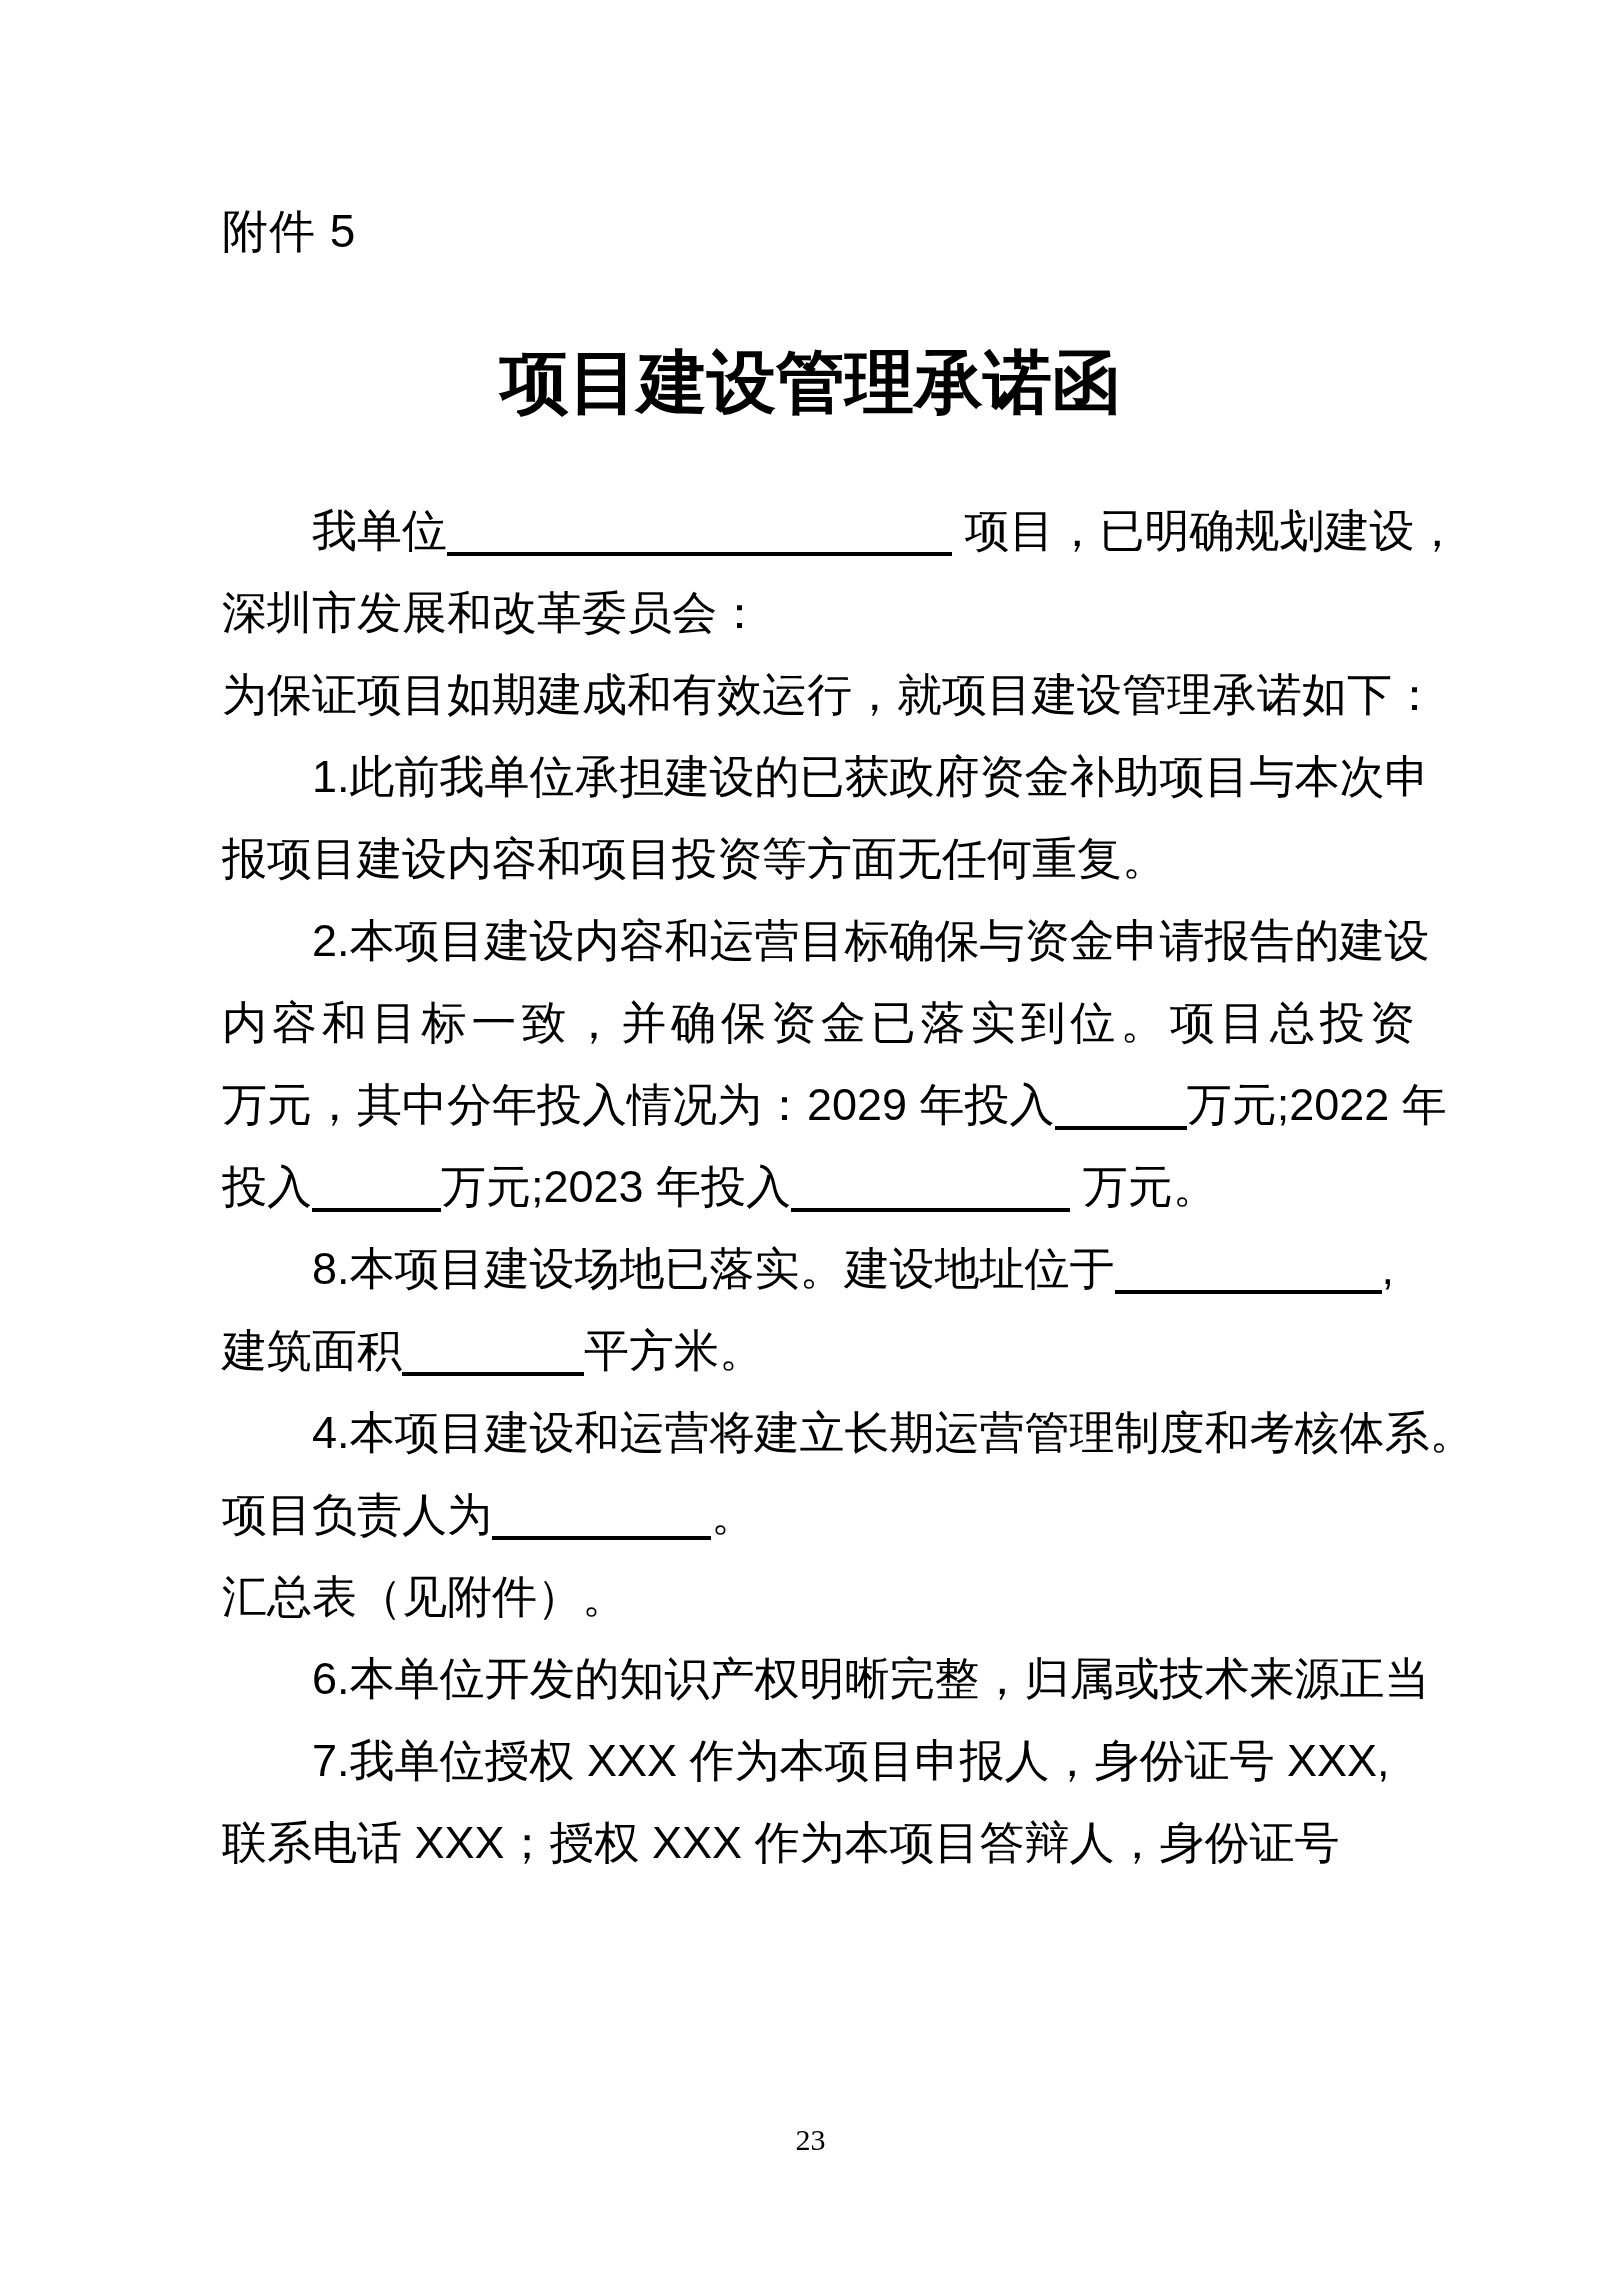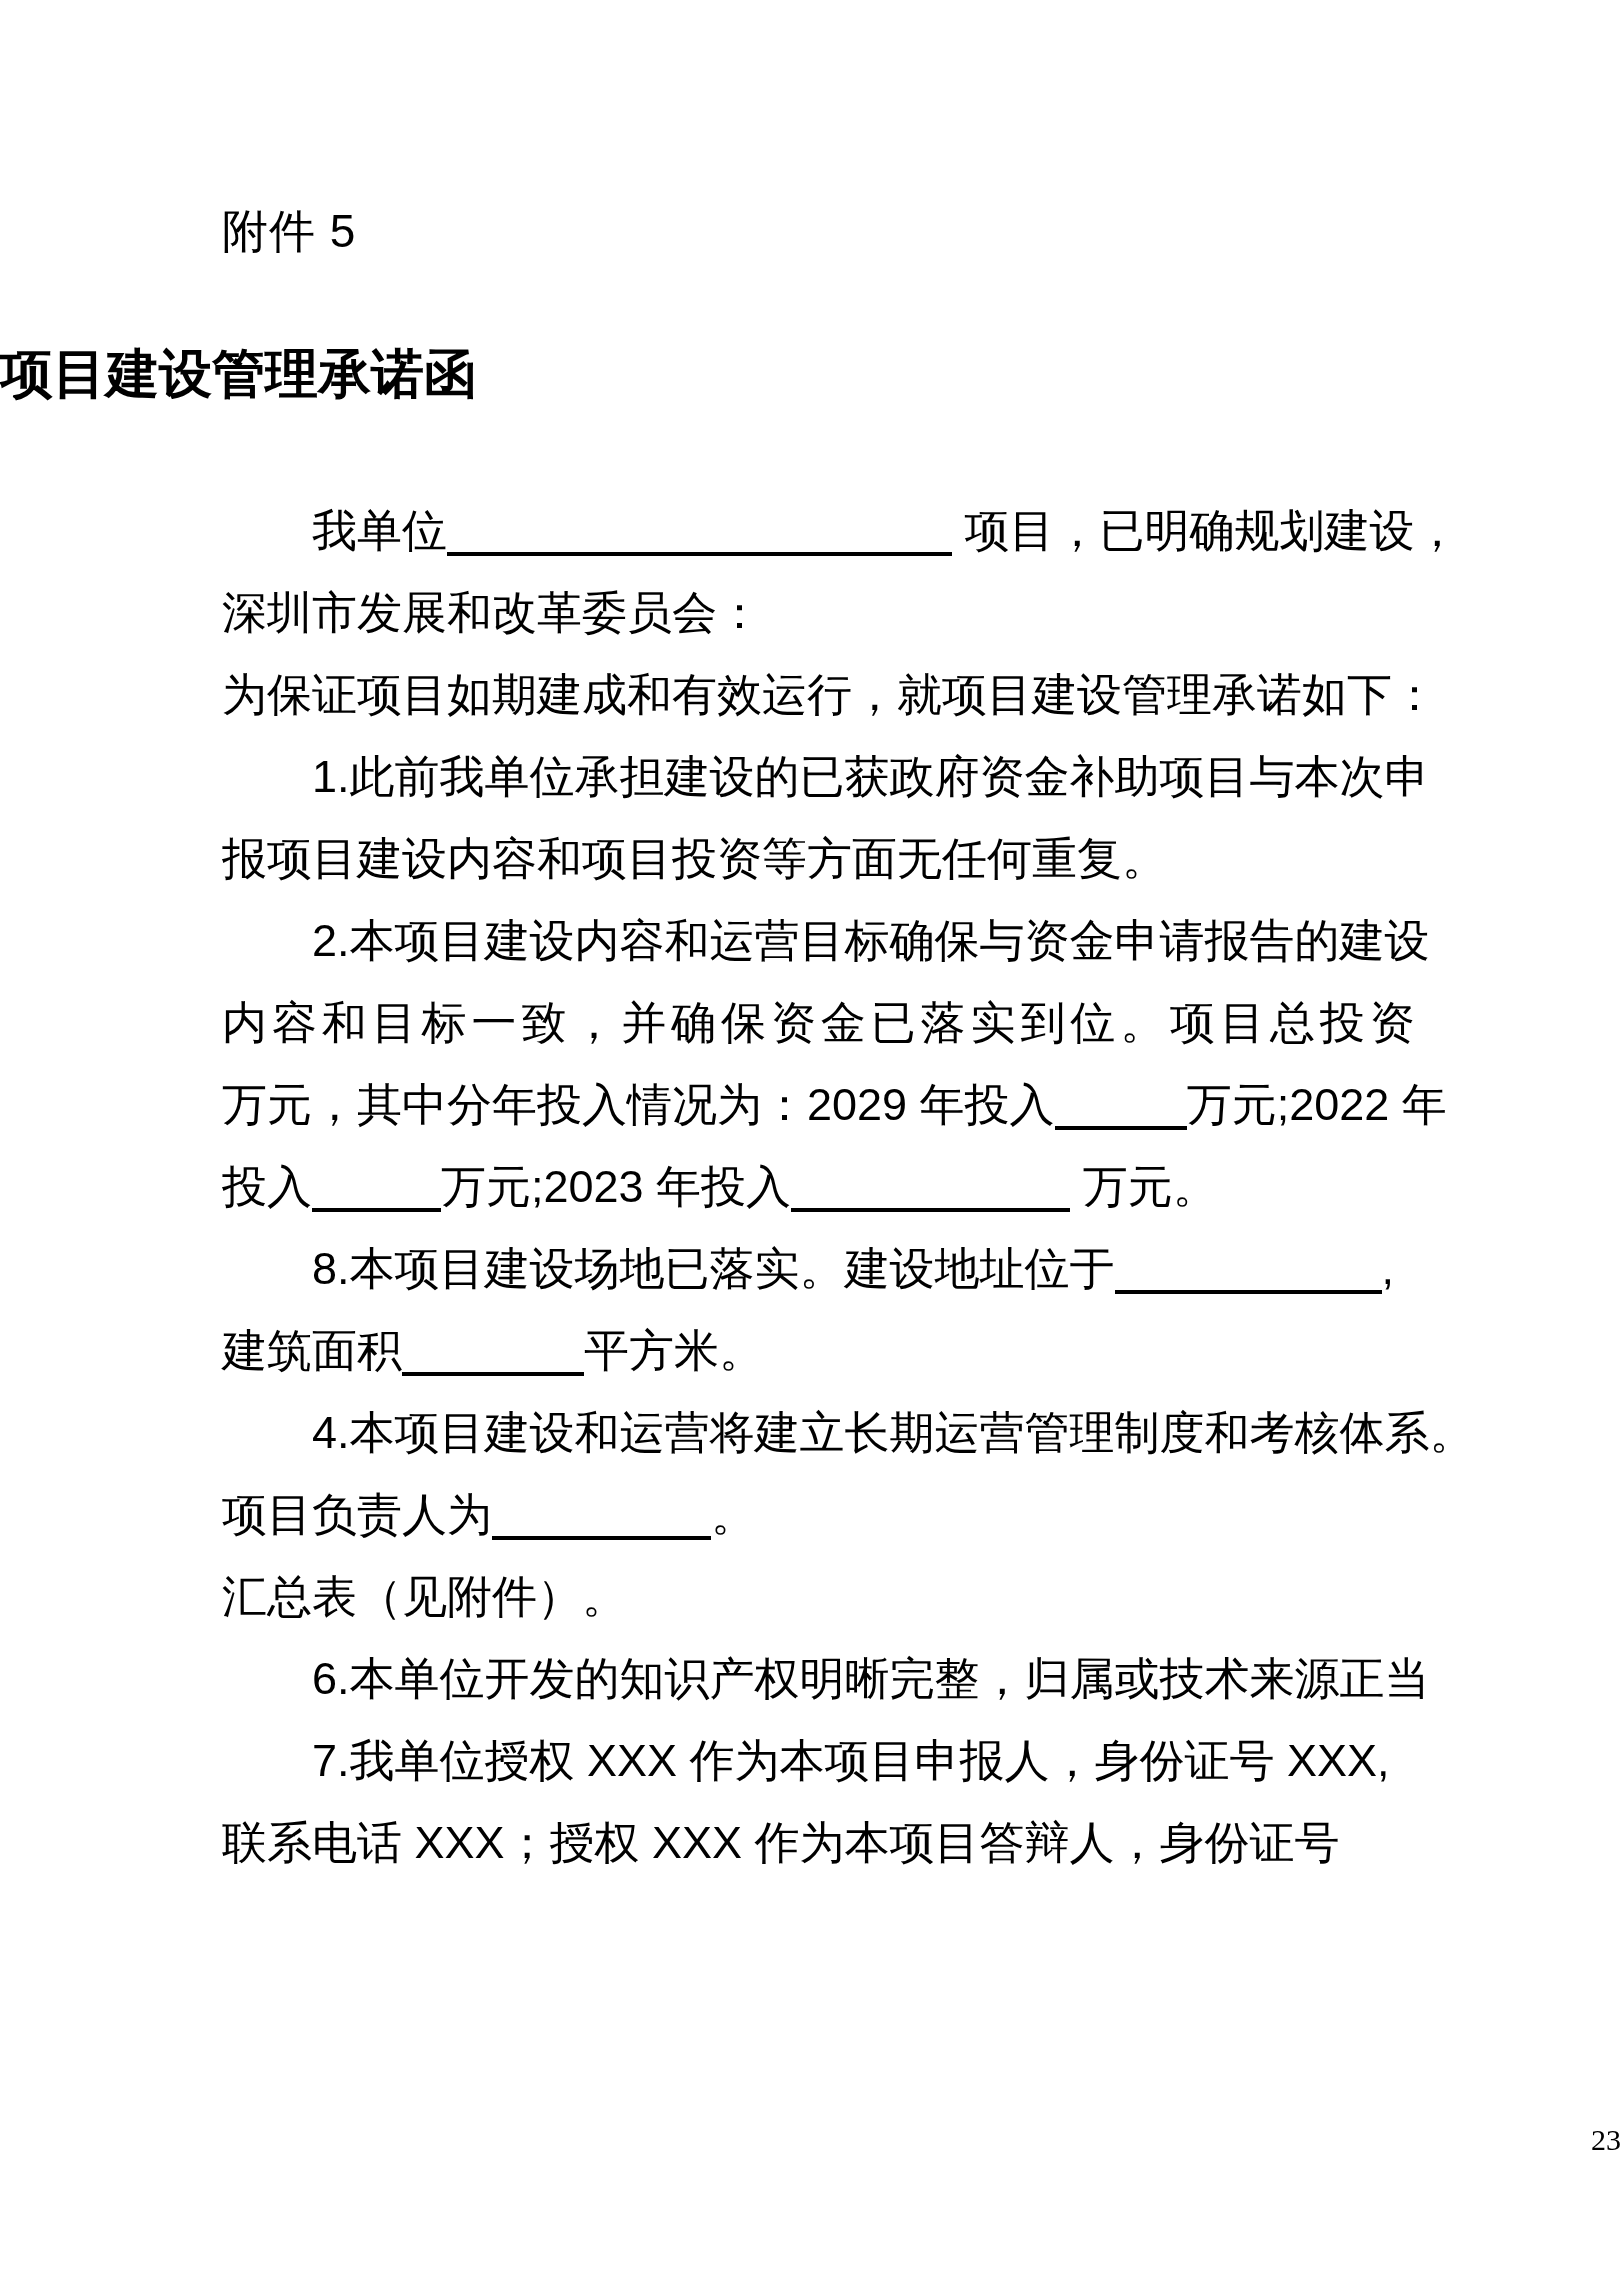--- a/index.html
+++ b/index.html
@@ -18,24 +18,25 @@
   }
   .attachment {
     position: absolute;
     left: 222px; top: 202px;
     font-size: 46px;
     line-height: 1.3;
     letter-spacing: 1px;
   }
   .title {
     position: absolute;
-    left: 0; top: 328px;
+    left: 0; top: 337px;
     width: 1621px;
     margin: 0;
-    font-size: 53px;
+    text-align: center;
+    font-size: 69px;
     font-weight: 700;
     letter-spacing: 0px;
     line-height: 92px;
   }
   .body {
     position: absolute;
     left: 222px; top: 490px;
     width: 1190px;
     font-size: 45px;
     line-height: 82px;
@@ -49,21 +50,21 @@
   .blank {
     display: inline-block;
     height: 45px;
     border-bottom: 4.9px solid #000;
     vertical-align: -9.8px;
   }
   .pageno {
     position: absolute;
     left: 0; top: 2123px;
     width: 1621px;
-    text-align: right;
+    text-align: center;
     font-family: "Liberation Serif", serif;
     font-size: 30px;
   }
 </style>
 </head>
 <body>
 
 <div class="page">
   <div class="attachment">附件 5</div>
 

